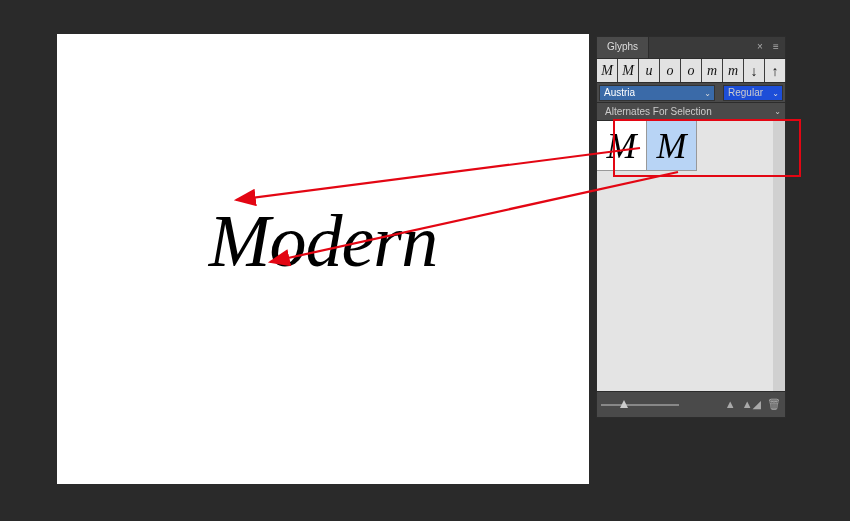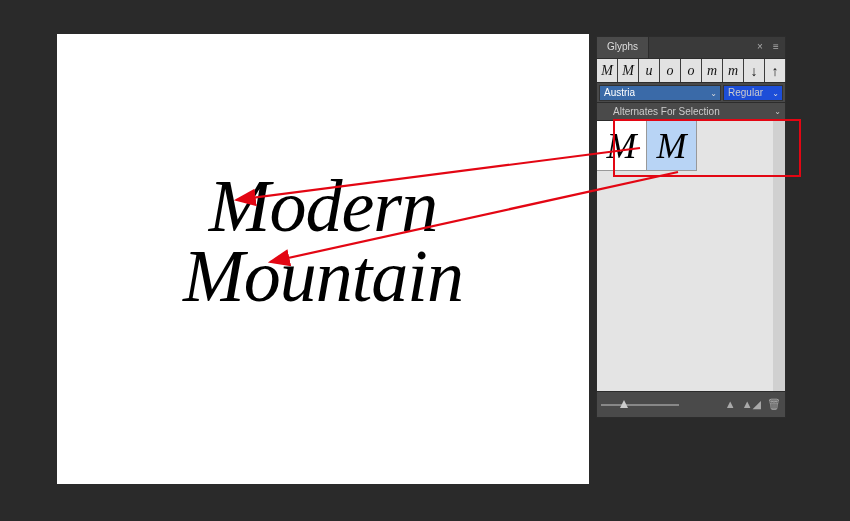--- a/index.html
+++ b/index.html
@@ -104,21 +104,21 @@
     font-size: 14px;
     font-style: normal;
   }
 
   .row {
     height: 20px;
     display: flex;
     align-items: center;
     border-bottom: 1px solid #2c2c2c;
     padding: 0 2px;
-    gap: 2px;
+    gap: 8px;
   }
   .select {
     flex: 1;
     height: 16px;
     background: #1d4ed8;
     border: 1px solid #333;
     display: flex;
     align-items: center;
     padding: 0 4px;
     position: relative;
@@ -132,21 +132,21 @@
     transform: translateY(-50%);
     font-size: 8px;
     color: #ddd;
   }
 
   .alt-row {
     height: 18px;
     background: #4a4a4a;
     display: flex;
     align-items: center;
-    padding: 0 16px;
+    padding: 0 8px;
     position: relative;
     border-bottom: 1px solid #2c2c2c;
   }
   .alt-row .chev { position: absolute; right: 4px; font-size: 8px; }
 
   .glyph-grid {
     flex: 1;
     background: #e4e4e4;
     position: relative;
     overflow: hidden;
@@ -217,21 +217,20 @@
     height: 521px;
     pointer-events: none;
   }
 </style>
 </head>
 <body>
 
 <div class="canvas">
   <div class="canvas-text">
     <div class="line1">Modern</div>
-    <div class="line2">Mountain</div>
   </div>
 </div>
 
 <div class="panel">
   <div class="panel-tabbar">
     <div class="panel-tab">Glyphs</div>
     <div class="panel-close">×</div>
     <div class="panel-menu">≡</div>
   </div>
 

